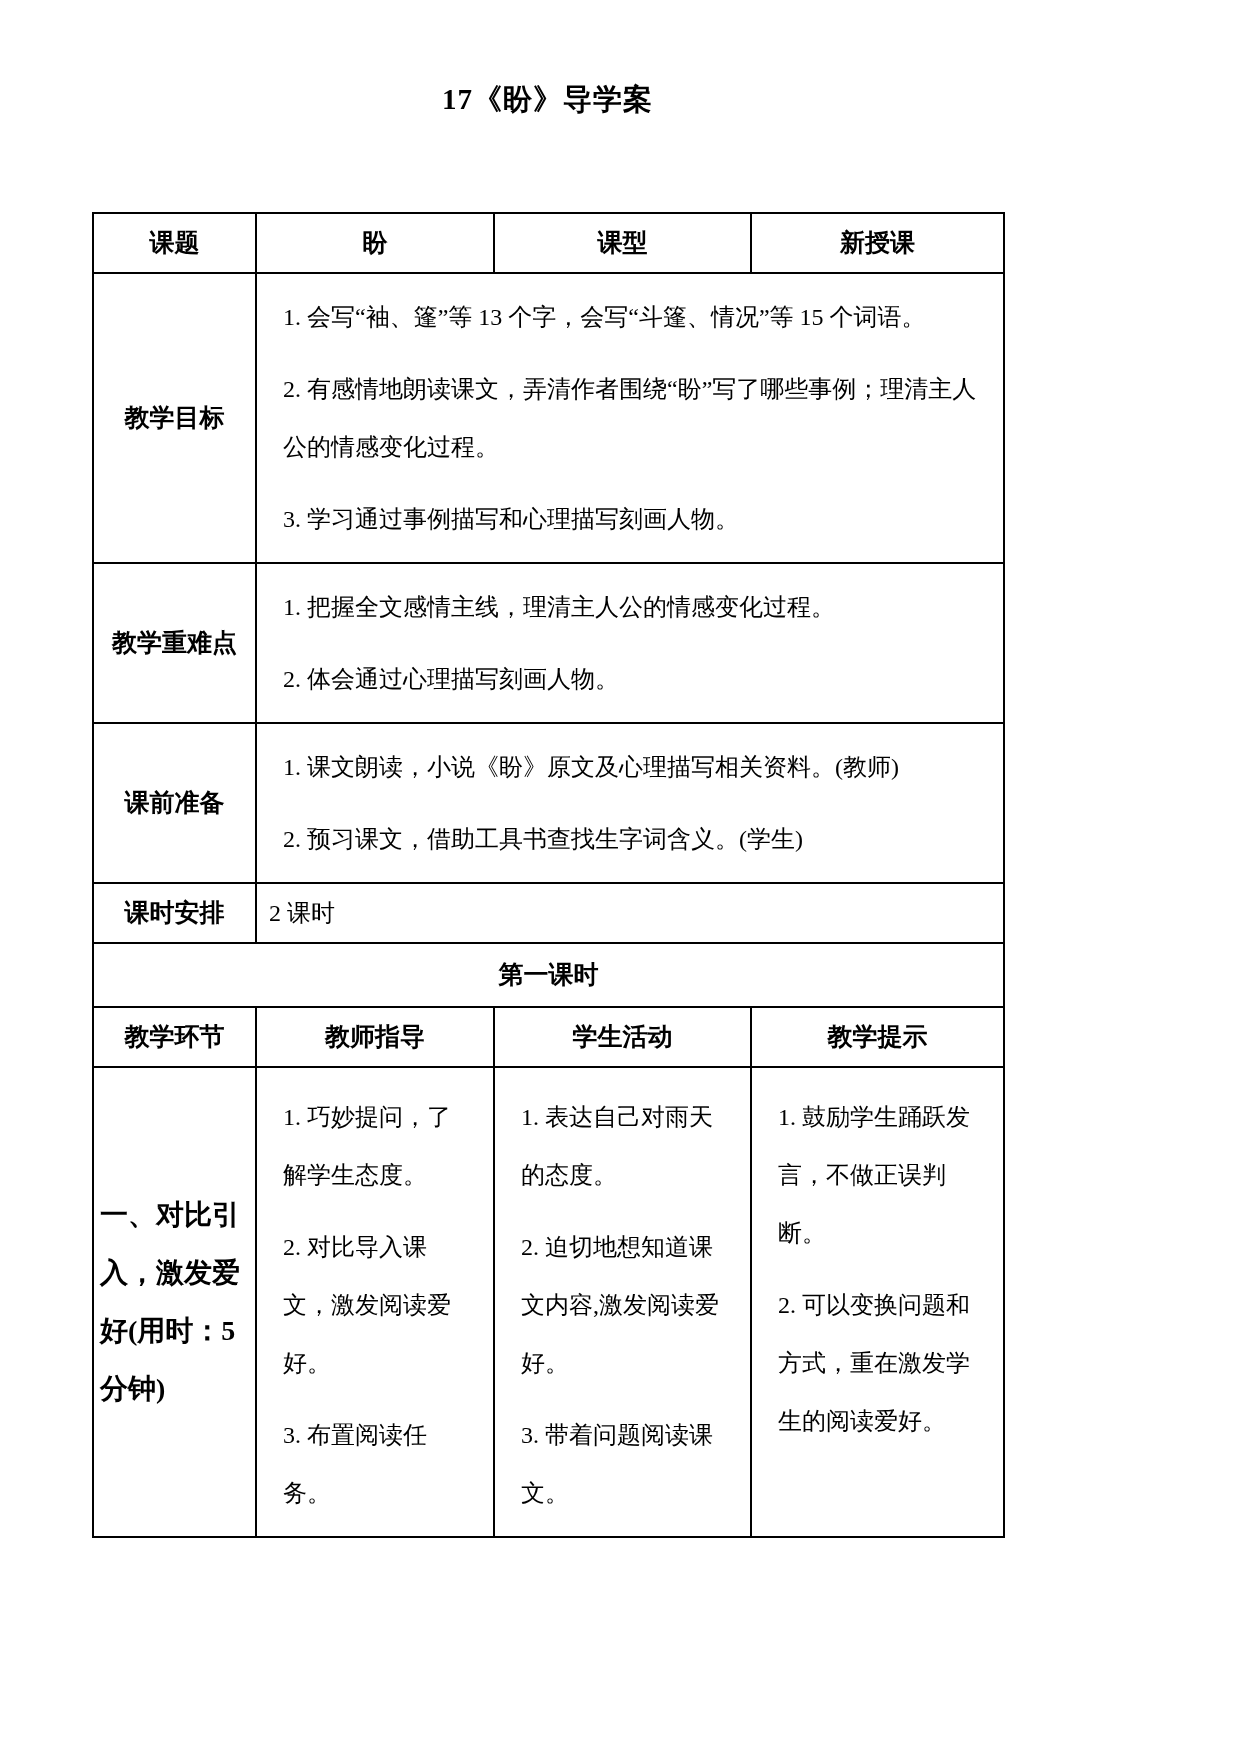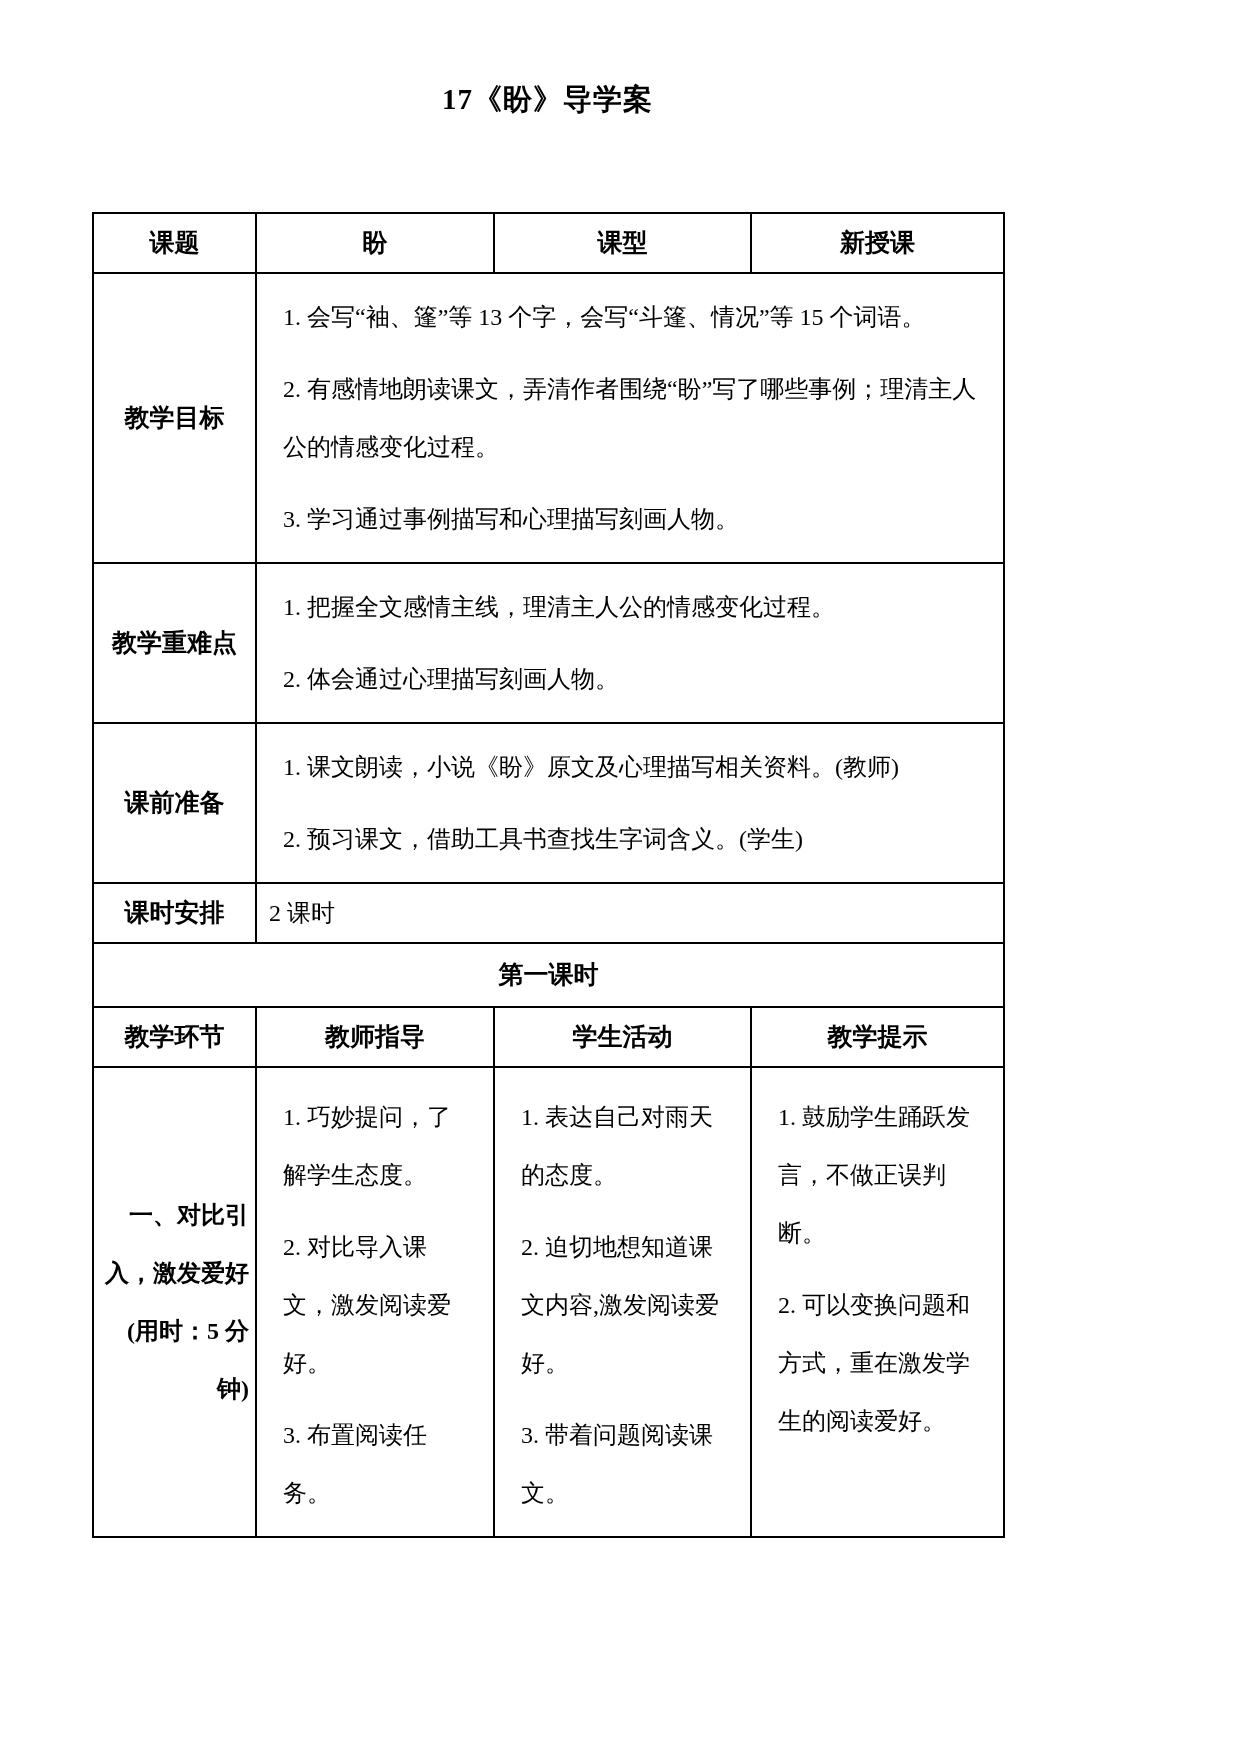--- a/index.html
+++ b/index.html
@@ -64,22 +64,22 @@
   tr.r-session td { height: 62px; }
   tr.r-head2 td { height: 57px; }
   tr.r-big   td { height: 290px; }
   tr.r-cut   td { height: 200px; border-bottom: none; }
   tr.r-big td.content, tr.r-cut td.content {
     vertical-align: top;
     padding-top: 6px;
   }
   td.stage {
     font-weight: bold;
-    text-align: right;
-    font-size: 24px;
+    text-align: left;
+    font-size: 28px;
     padding: 4px 6px;
     vertical-align: middle;
   }
   .item { margin: 14px; }
 </style>
 </head>
 <body>
 
 <div class="page">
 

